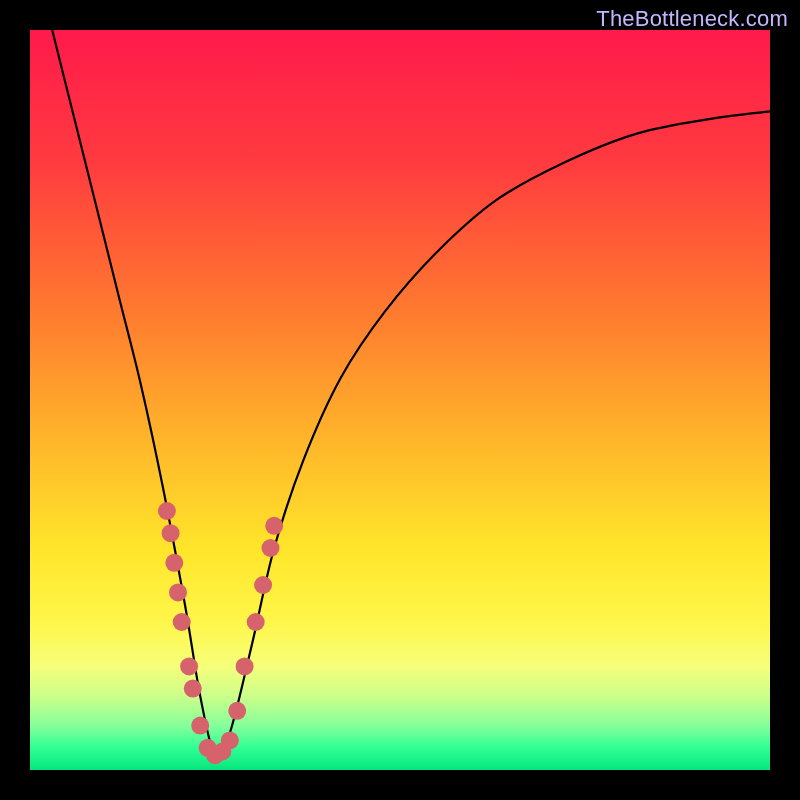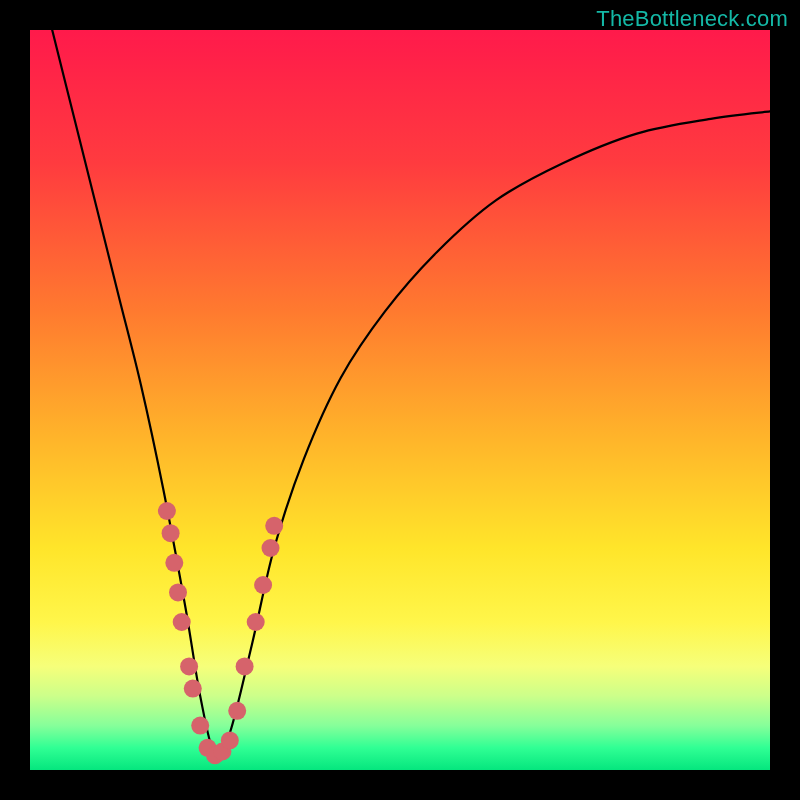--- a/index.html
+++ b/index.html
@@ -27,21 +27,21 @@
     overflow: hidden;
   }
   .gradient {
     position: absolute;
     inset: 0;
   }
   .watermark {
     position: absolute;
     top: 6px;
     right: 12px;
-    color: #14b8a6;
+    color: #c4b5fd;
     font-size: 22px;
     font-weight: 500;
     letter-spacing: 0.2px;
     user-select: none;
   }
   svg.curve-layer {
     position: absolute;
     inset: 0;
     width: 100%;
     height: 100%;

